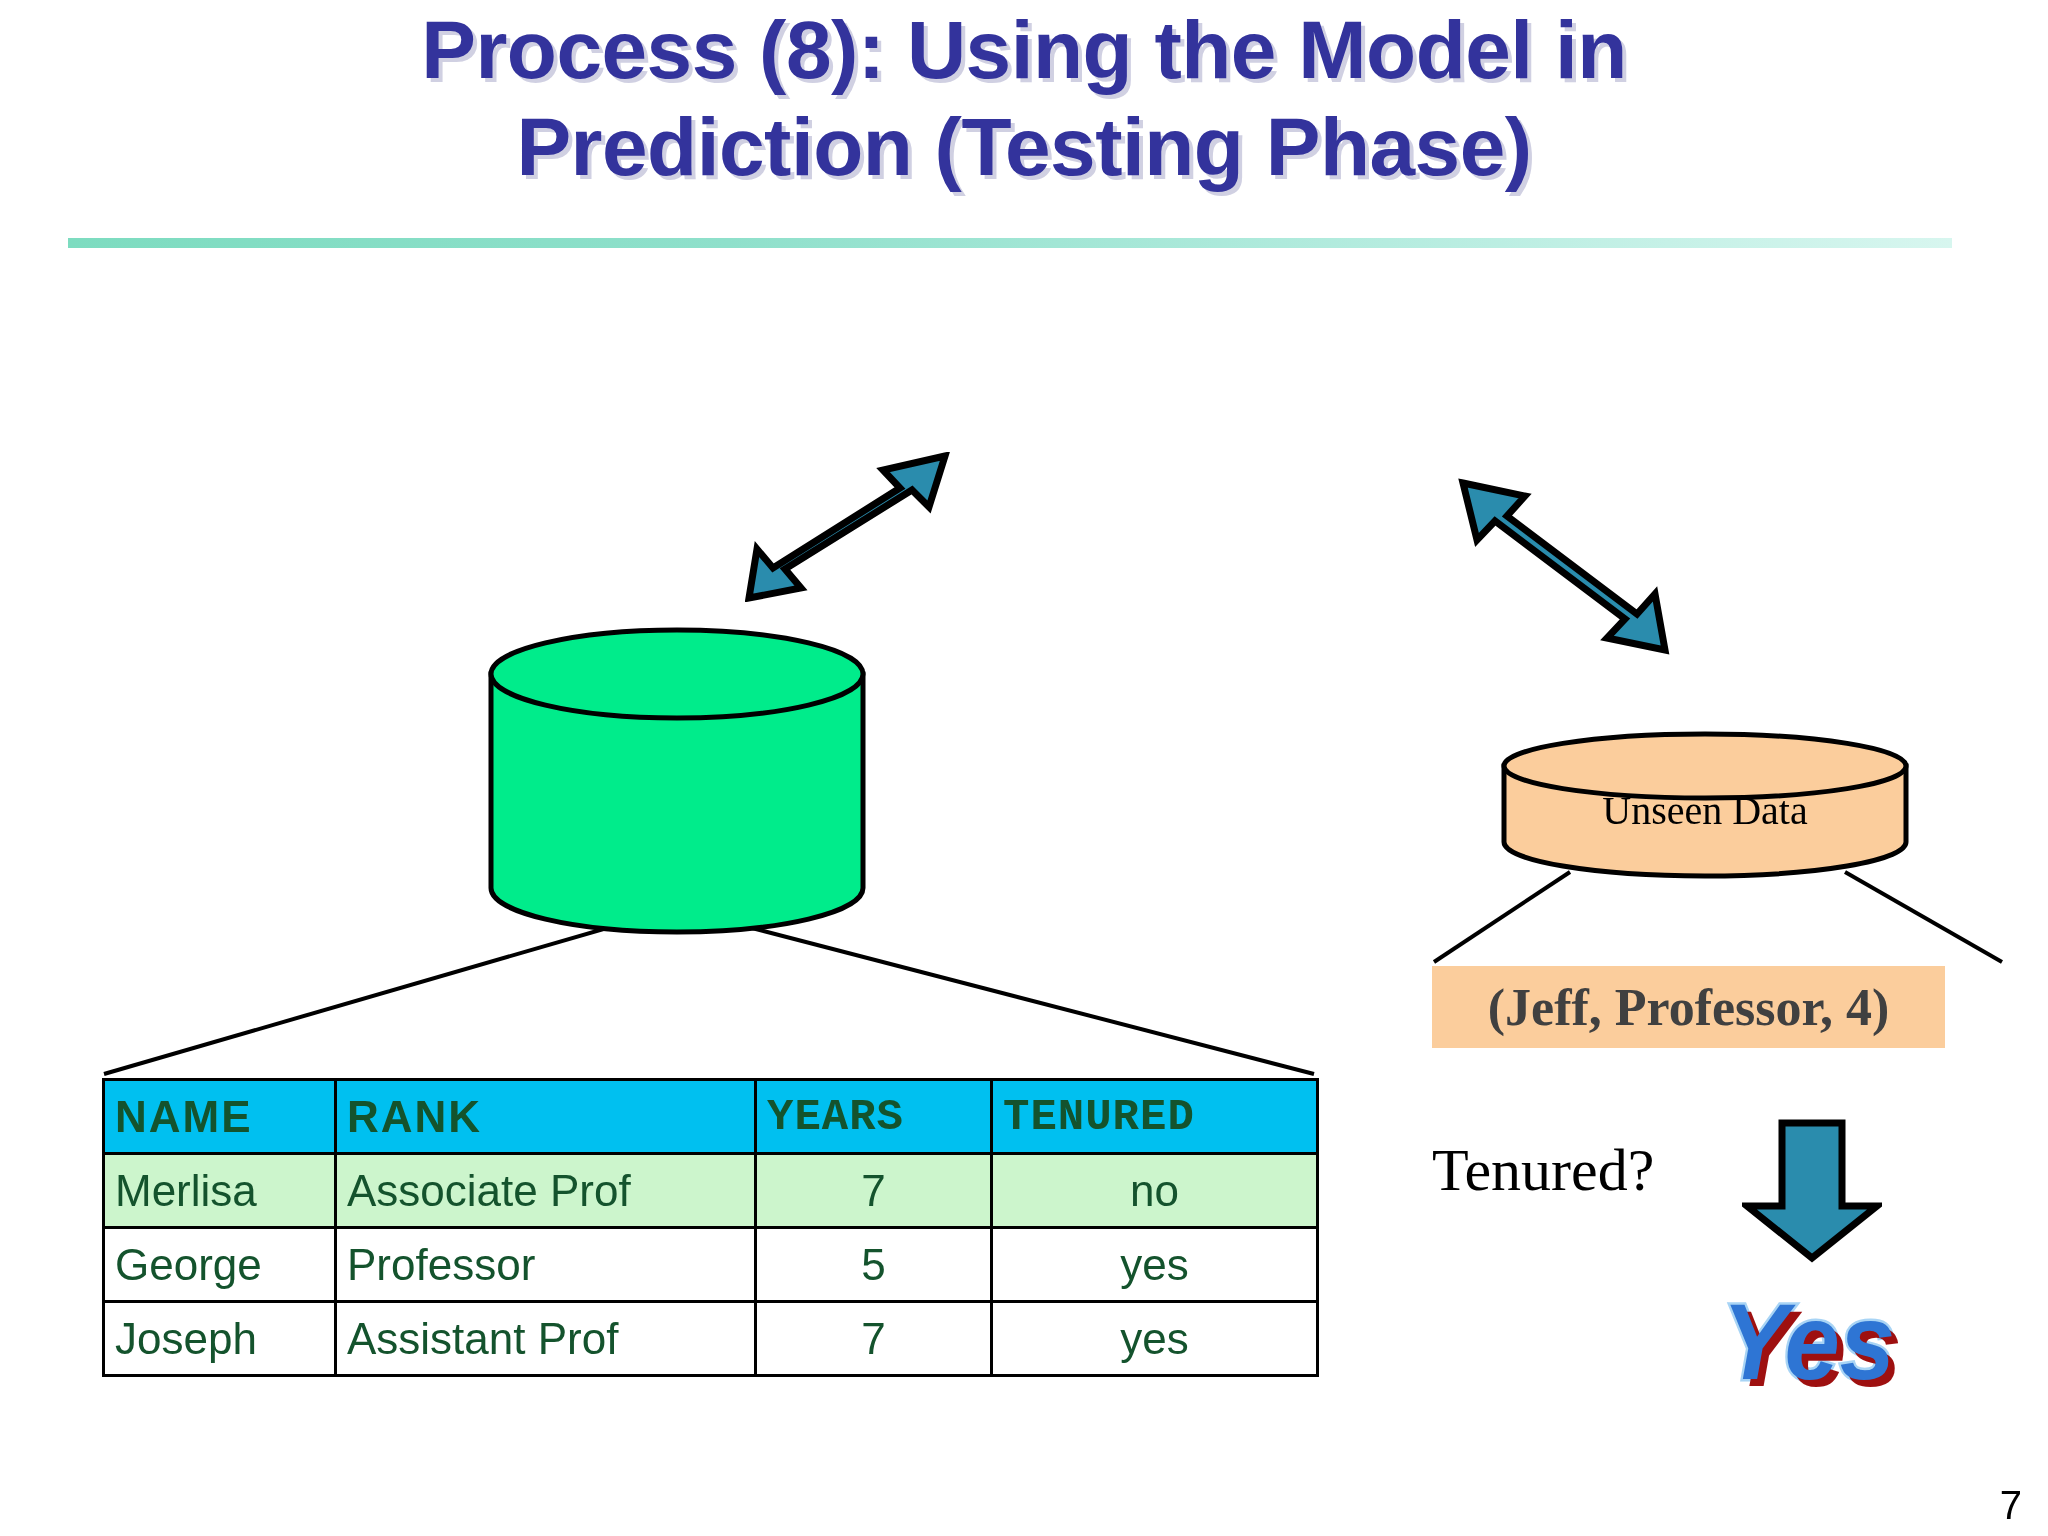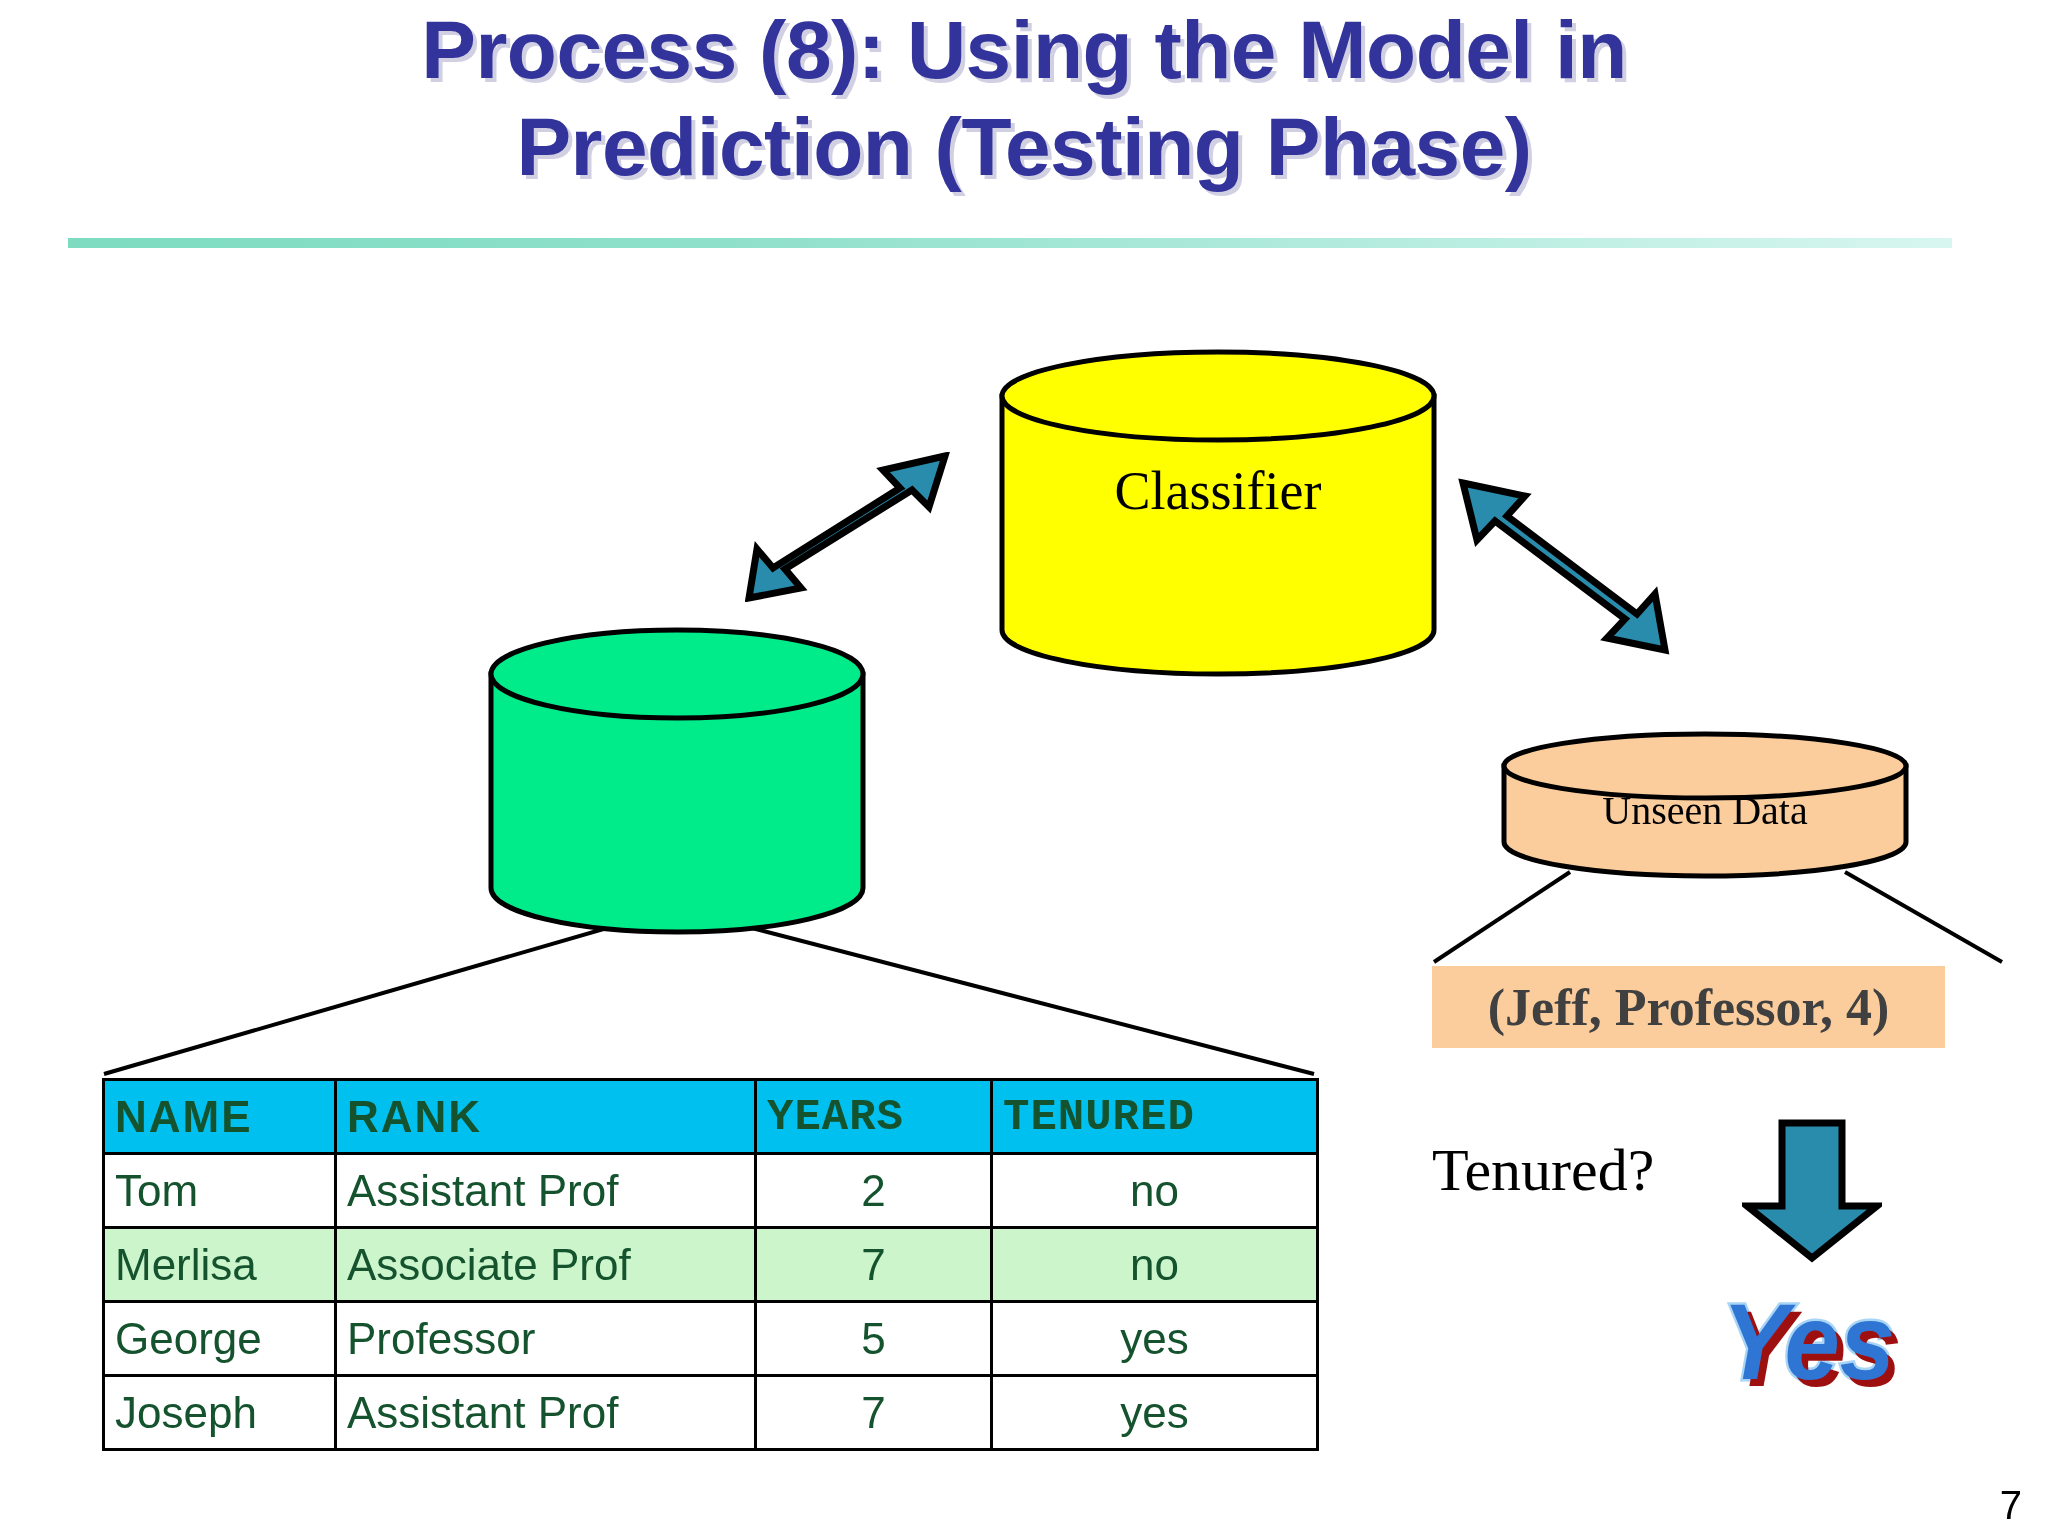--- a/index.html
+++ b/index.html
@@ -179,27 +179,20 @@
 
   <svg id="connectors" viewBox="0 0 2048 1536" xmlns="http://www.w3.org/2000/svg">
 
     <line x1="652" y1="915" x2="104" y2="1074" stroke="#000000" stroke-width="4"></line>
     <line x1="702" y1="915" x2="1314" y2="1074" stroke="#000000" stroke-width="4"></line>
 
     <line x1="1570" y1="872" x2="1434" y2="962" stroke="#000000" stroke-width="4"></line>
     <line x1="1845" y1="872" x2="2002" y2="962" stroke="#000000" stroke-width="4"></line>
   </svg>
 
-  <div class="cyl" id="cyl-classifier">
-    <svg width="440" height="330" viewBox="0 0 440 330" xmlns="http://www.w3.org/2000/svg">
-      <path d="M4,48 L4,282 A216,44 0 0 0 436,282 L436,48 Z" fill="#ffff00" stroke="#000000" stroke-width="5"></path>
-      <ellipse cx="220" cy="48" rx="216" ry="44" fill="#ffff00" stroke="#000000" stroke-width="5"></ellipse>
-    </svg>
-    <div class="cyl-label">Classifier</div>
-  </div>
 
   <div class="cyl" id="cyl-testing">
     <svg width="380" height="310" viewBox="0 0 380 310" xmlns="http://www.w3.org/2000/svg">
       <path d="M4,48 L4,262 A186,44 0 0 0 376,262 L376,48 Z" fill="#00ec8b" stroke="#000000" stroke-width="5"></path>
       <ellipse cx="190" cy="48" rx="186" ry="44" fill="#00ec8b" stroke="#000000" stroke-width="5"></ellipse>
     </svg>
   </div>
 
   <div class="cyl" id="cyl-unseen">
     <svg width="410" height="155" viewBox="0 0 410 155" xmlns="http://www.w3.org/2000/svg">
@@ -236,26 +229,20 @@
     </colgroup>
     <thead>
       <tr>
         <th>NAME</th>
         <th>RANK</th>
         <th class="ctr">YEARS</th>
         <th class="ctr">TENURED</th>
       </tr>
     </thead>
     <tbody>
-      <tr>
-        <td>Tom</td>
-        <td>Assistant Prof</td>
-        <td class="ctr">2</td>
-        <td class="ctr">no</td>
-      </tr>
       <tr class="hl">
         <td>Merlisa</td>
         <td>Associate Prof</td>
         <td class="ctr">7</td>
         <td class="ctr">no</td>
       </tr>
       <tr>
         <td>George</td>
         <td>Professor</td>
         <td class="ctr">5</td>

